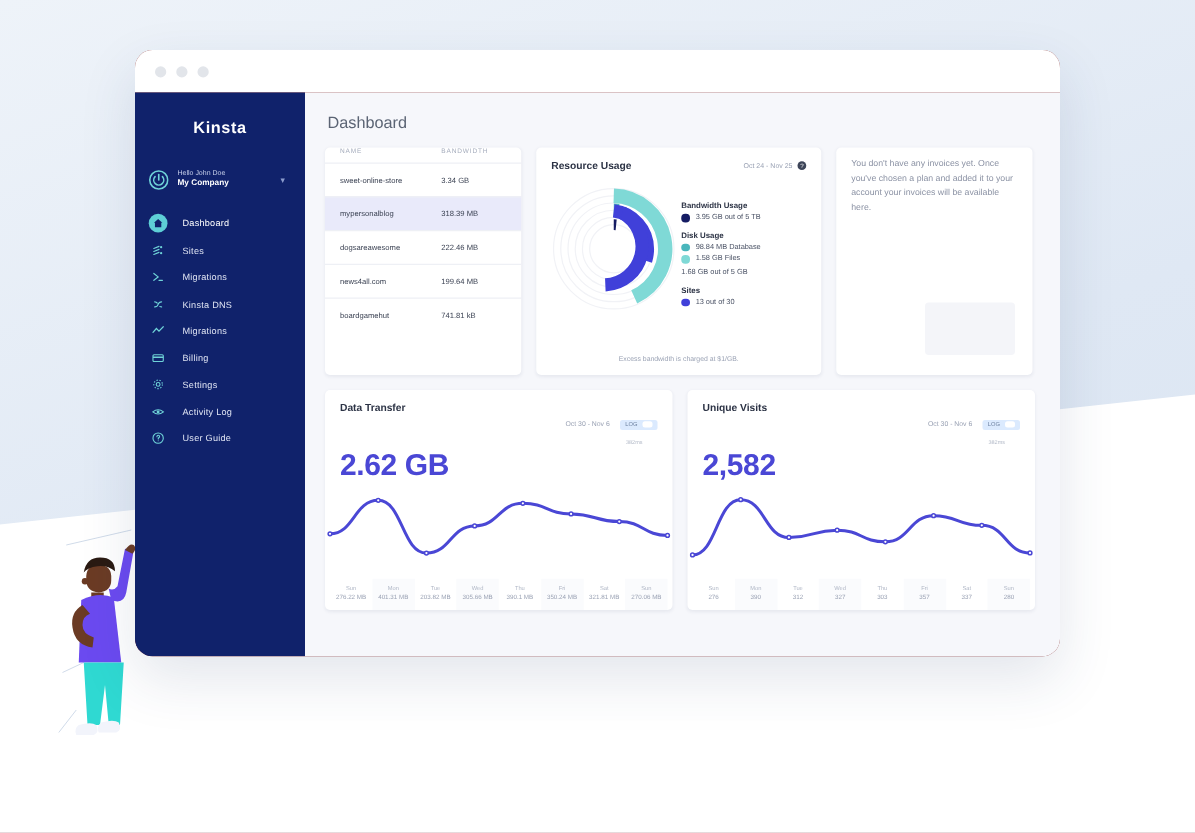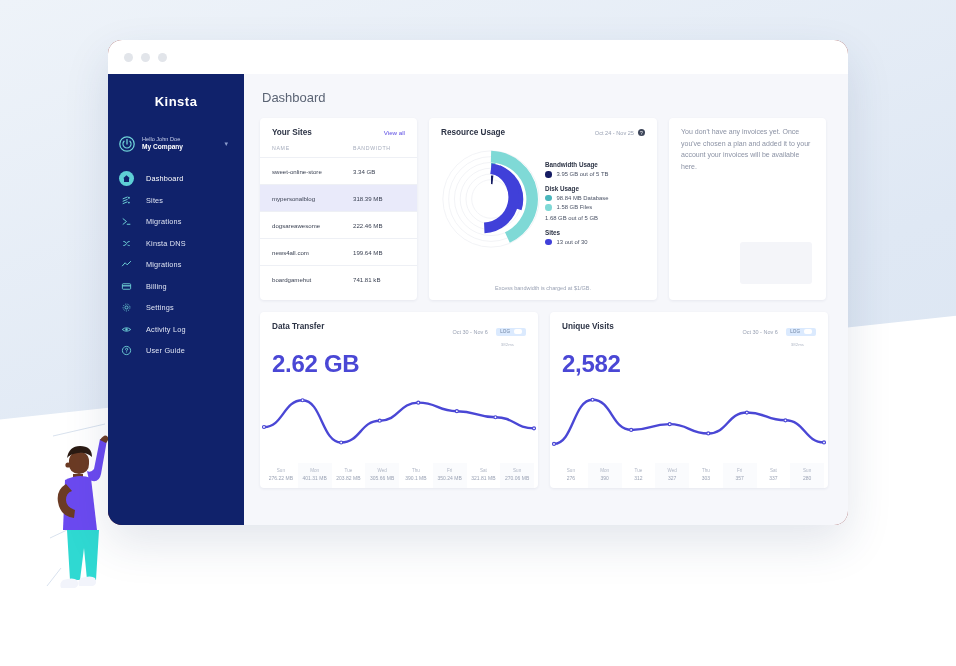--- a/index.html
+++ b/index.html
@@ -72,21 +72,21 @@
   .res-foot{position:absolute;left:0;bottom:9px;width:100%;text-align:center;font-size:5.5px;color:#9aa2b4;}
 
   
   .c-inv{width:157px;height:182px;position:relative;overflow:hidden;}
   .inv-txt{padding:8px 12px 0 12px;font-size:7px;line-height:1.65;color:#8b92a4;}
   .inv-ghost{position:absolute;right:14px;bottom:16px;width:72px;height:42px;background:#f4f5f9;border-radius:3px;}
 
   
   .row2{display:flex;gap:12px;margin-top:12px;}
   .c-chart{width:278px;height:176px;position:relative;overflow:hidden;}
-  .ch-head{display:flex;align-items:flex-start;padding:10px 12px 0 12px;}
+  .ch-head{display:flex;align-items:flex-start;padding:10px 12px 0 12px;flex-direction:column;}
   .ch-right{margin-left:auto;text-align:right;}
   .ch-date{font-size:5.5px;color:#9aa2b4;display:inline-block;vertical-align:middle;margin-right:4px;}
   .toggle{display:inline-flex;align-items:center;gap:4px;background:#dbeafe;border-radius:2px;padding:1.5px 4px;vertical-align:middle;}
   .tg-l{font-size:4.6px;color:#6b7f9e;}
   .tg-k{width:8px;height:5px;background:#fff;border-radius:2px;}
   .ch-ms{font-size:4.4px;color:#b3bac8;margin-top:2px;margin-right:12px;}
   .ch-val{font-size:24px;font-weight:700;color:#4a47d5;padding:3px 0 0 12px;letter-spacing:-.3px;}
   .ch-svg{position:absolute;left:0;bottom:28px;width:100%;}
   .axis{position:absolute;left:0;bottom:0;width:100%;display:flex;padding:0 4px;box-sizing:border-box;}
   .ax-c{flex:1;text-align:center;padding:5px 0 7px 0;}
@@ -233,24 +233,20 @@
         </div>
       </div>
     </div>
 
     <div class="content">
       <div class="page-title">Dashboard</div>
 
       <div class="row">
 
         <div class="card c-sites">
-          <div class="card-head">
-            <span class="card-title">Your Sites</span>
-            <span class="card-link">View all</span>
-          </div>
           <div class="th">
             <span class="c1">NAME</span>
             <span class="c2">BANDWIDTH</span>
           </div>
           <div class="tr">
             <span class="nm">sweet-online-store</span>
             <span class="bw">3.34 GB</span>
           </div>
           <div class="tr sel">
             <span class="nm">mypersonalblog</span>

